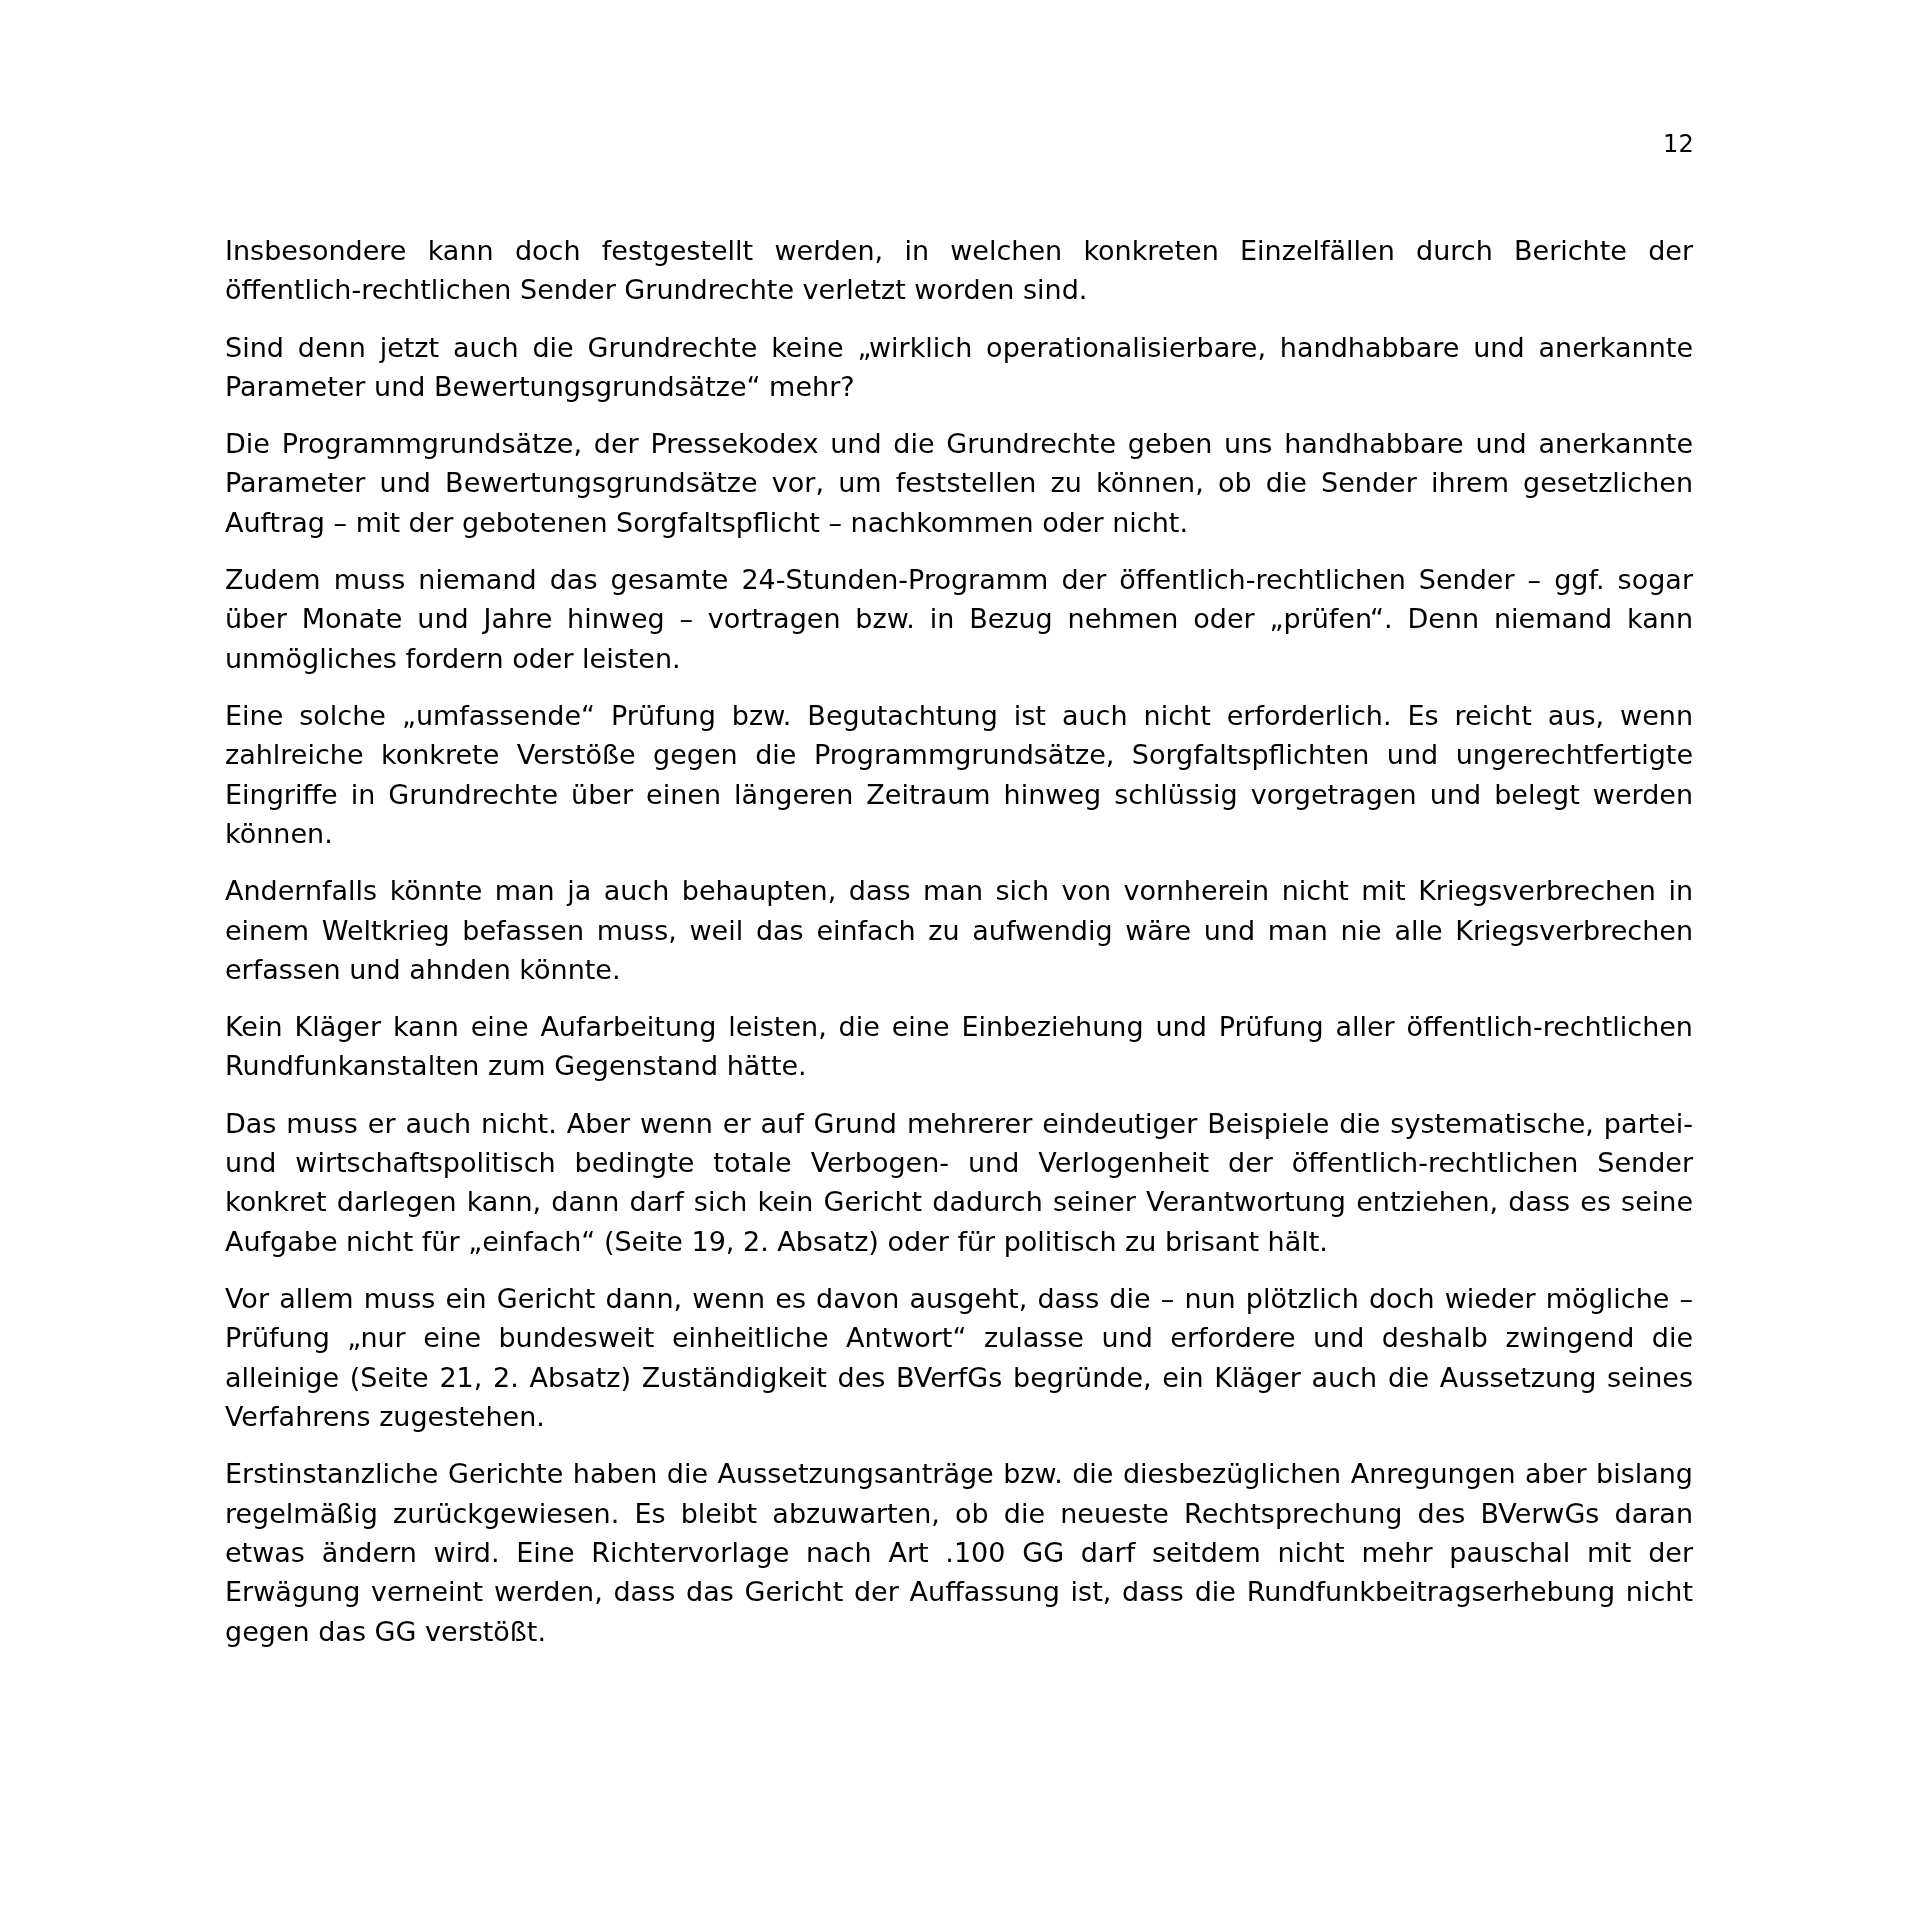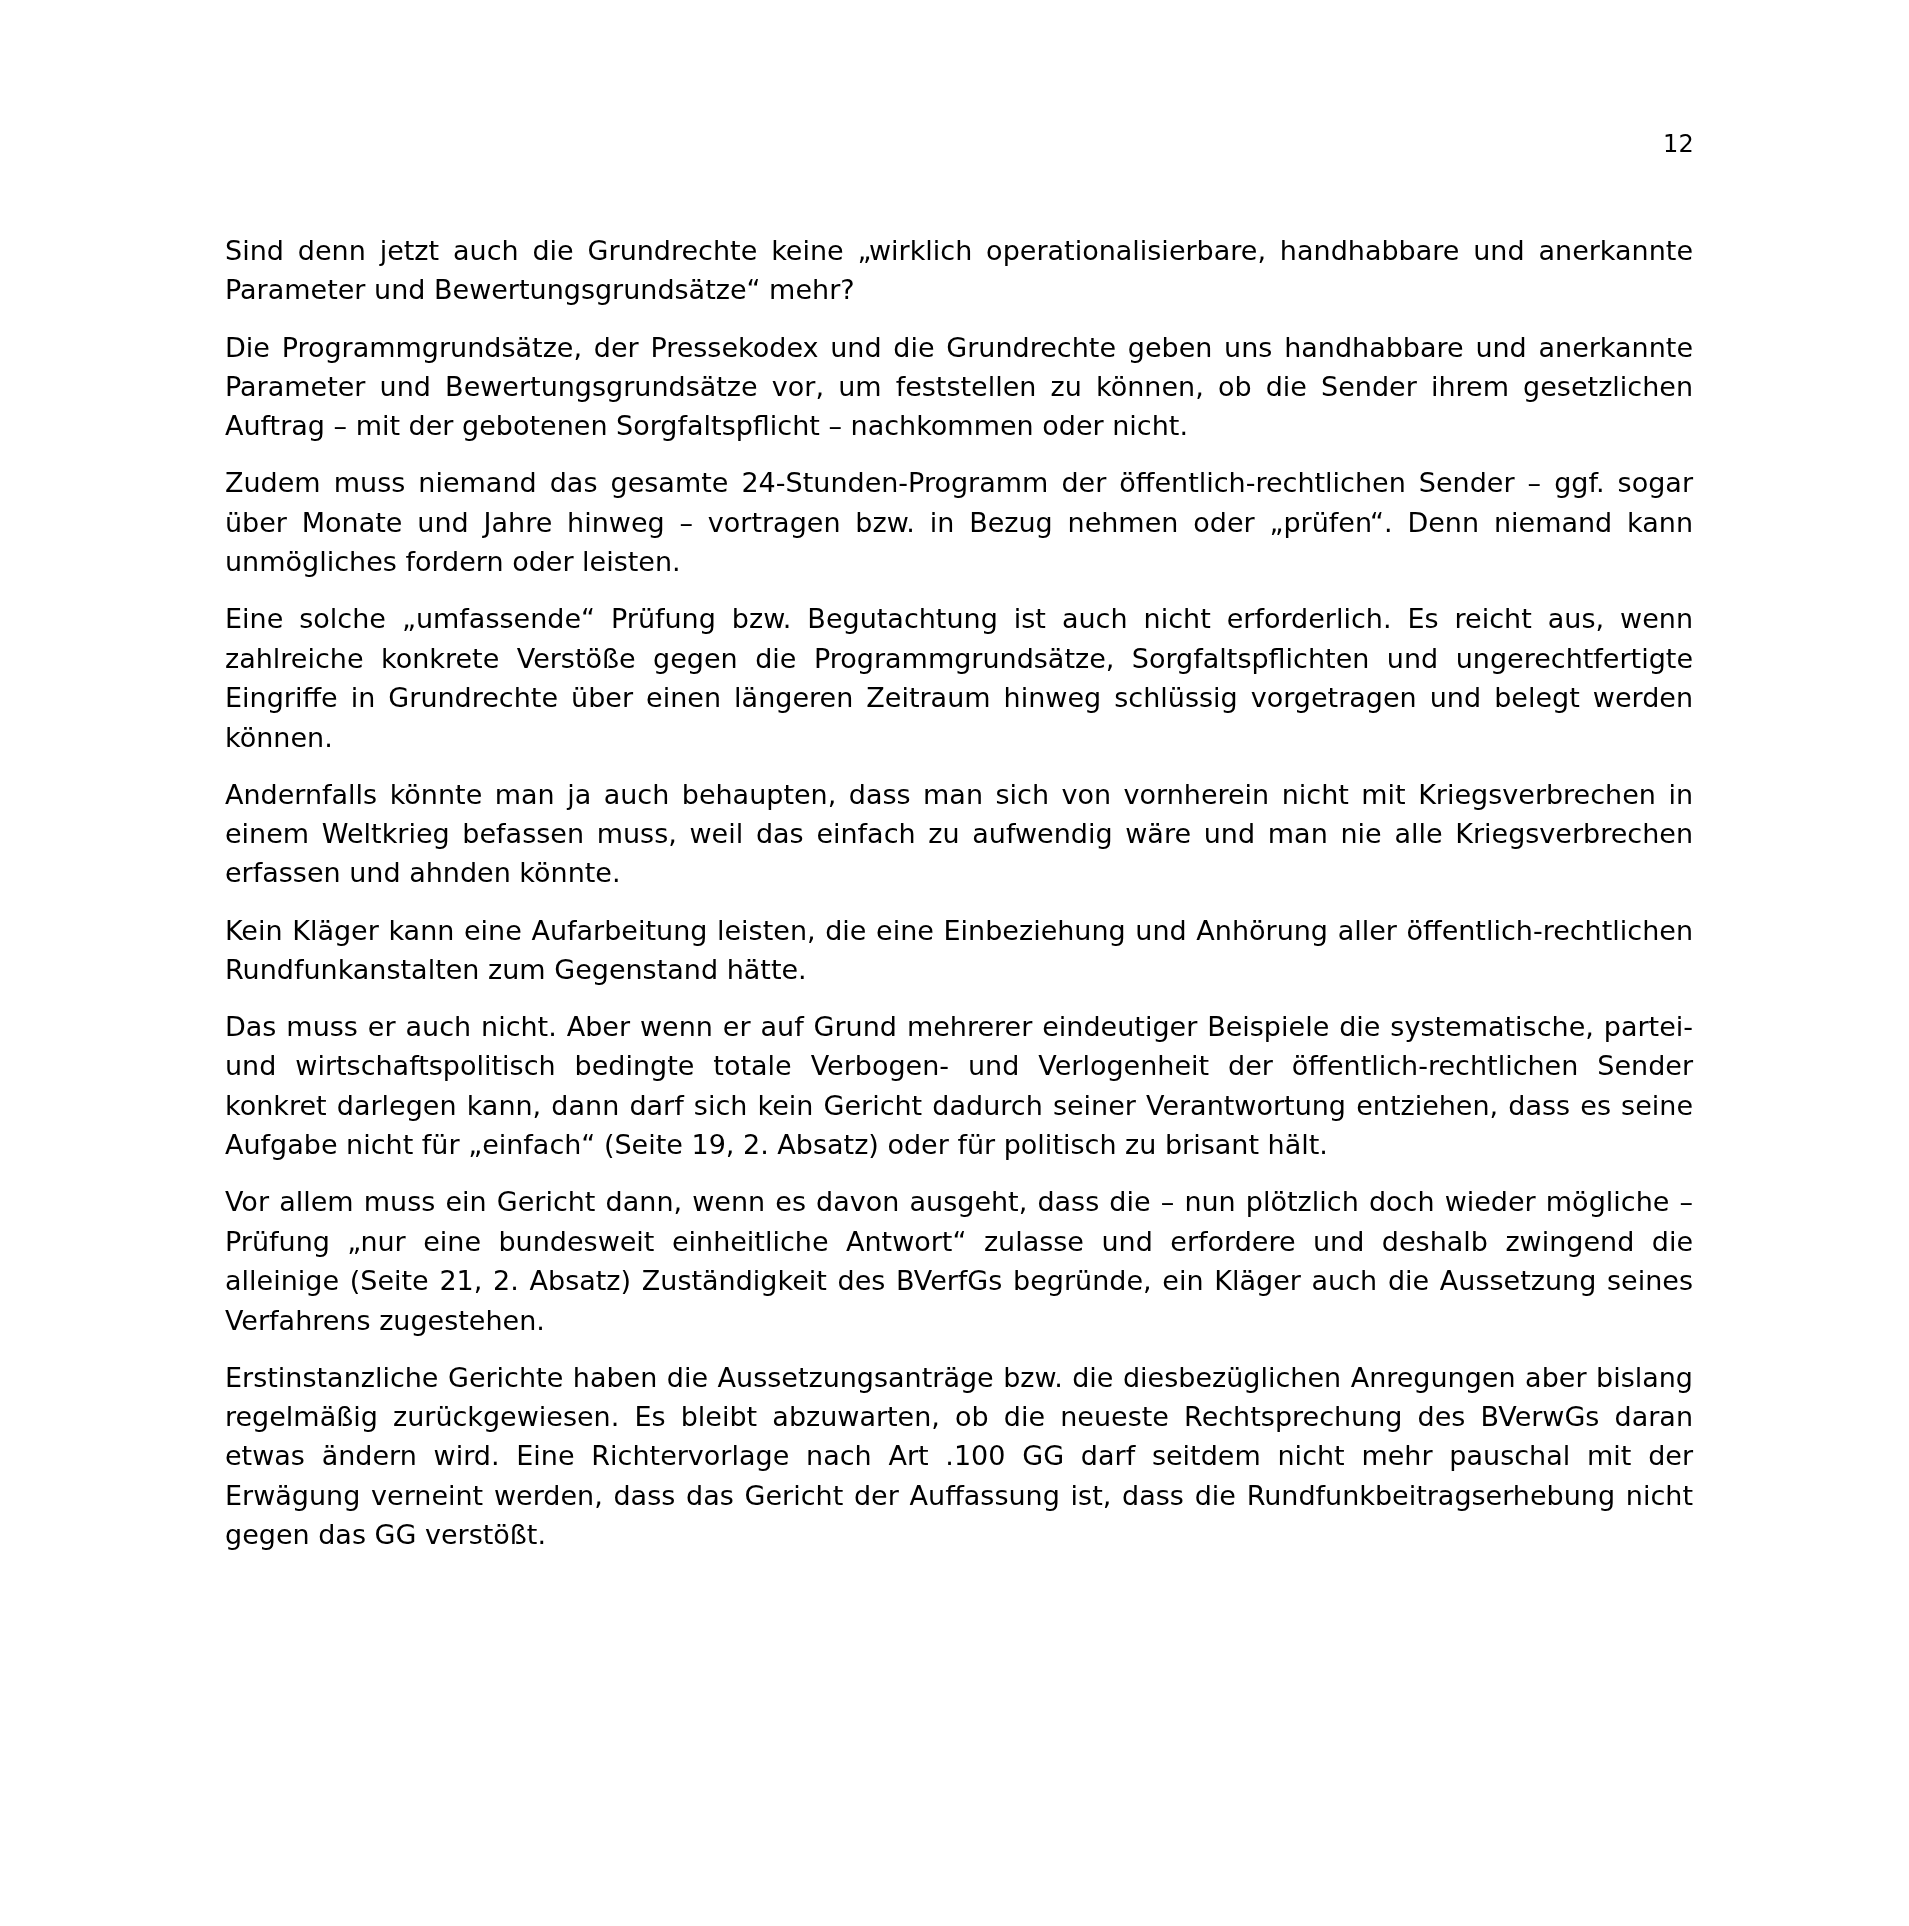--- a/index.html
+++ b/index.html
@@ -53,33 +53,34 @@
 </style>
 </head>
 <body>
 
 <div class="page">
 
   <div class="page-number">12</div>
 
   <div class="content">
 
+    <p class="para">Insbesondere kann doch festgestellt werden, in welchen konkreten Einzelfällen durch Berichte der öffentlich-rechtlichen Sender Grundrechte verletzt worden sind.</p>
 
     <p class="para">Sind denn jetzt auch die Grundrechte keine „wirklich operationalisierbare, handhabbare und anerkannte Parameter und Bewertungsgrundsätze“ mehr?</p>
 
 
     <p class="para">Die Programmgrundsätze, der Pressekodex und die Grundrechte geben uns handhabbare und anerkannte Parameter und Bewertungsgrundsätze vor, um feststellen zu können, ob die Sender ihrem gesetzlichen Auftrag – mit der gebotenen Sorgfaltspflicht – nachkommen oder nicht.</p>
 
     <p class="para">Zudem muss niemand das gesamte 24-Stunden-Programm der öffentlich-rechtlichen Sender – ggf. sogar über Monate und Jahre hinweg – vortragen bzw. in Bezug nehmen oder „prüfen“. Denn niemand kann unmögliches fordern oder leisten.</p>
 
     <p class="para">Eine solche „umfassende“ Prüfung bzw. Begutachtung ist auch nicht erforderlich. Es reicht aus, wenn zahlreiche konkrete Verstöße gegen die Programmgrundsätze, Sorgfaltspflichten und ungerechtfertigte Eingriffe in Grundrechte über einen längeren Zeitraum hinweg schlüssig vorgetragen und belegt werden können.</p>
 
     <p class="para">Andernfalls könnte man ja auch behaupten, dass man sich von vornherein nicht mit Kriegsverbrechen in einem Weltkrieg befassen muss, weil das einfach zu aufwendig wäre und man nie alle Kriegsverbrechen erfassen und ahnden könnte.</p>
 
-    <p class="para">Kein Kläger kann eine Aufarbeitung leisten, die eine Einbeziehung und Anhörung aller öffentlich-rechtlichen Rundfunkanstalten zum Gegenstand hätte.</p>
+    <p class="para">Kein Kläger kann eine Aufarbeitung leisten, die eine Einbeziehung und Prüfung aller öffentlich-rechtlichen Rundfunkanstalten zum Gegenstand hätte.</p>
 
     <p class="para">Das muss er auch nicht. Aber wenn er auf Grund mehrerer eindeutiger Beispiele die systematische, partei- und wirtschaftspolitisch bedingte totale Verbogen- und Verlogenheit der öffentlich-rechtlichen Sender konkret darlegen kann, dann darf sich kein Gericht dadurch seiner Verantwortung entziehen, dass es seine Aufgabe nicht für „einfach“ (Seite 19, 2. Absatz) oder für politisch zu brisant hält.</p>
 
     <p class="para">Vor allem muss ein Gericht dann, wenn es davon ausgeht, dass die – nun plötzlich doch wieder mögliche – Prüfung „nur eine bundesweit einheitliche Antwort“ zulasse und erfordere und deshalb zwingend die alleinige (Seite 21, 2. Absatz) Zuständigkeit des BVerfGs begründe, ein Kläger auch die Aussetzung seines Verfahrens zugestehen.</p>
 
     <p class="para">Erstinstanzliche Gerichte haben die Aussetzungsanträge bzw. die diesbezüglichen Anregungen aber bislang regelmäßig zurückgewiesen. Es bleibt abzuwarten, ob die neueste Rechtsprechung des BVerwGs daran etwas ändern wird. Eine Richtervorlage nach Art .100 GG darf seitdem nicht mehr pauschal mit der Erwägung verneint werden, dass das Gericht der Auffassung ist, dass die Rundfunkbeitragserhebung nicht gegen das GG verstößt.</p>
 
   </div>
 
 </div>

